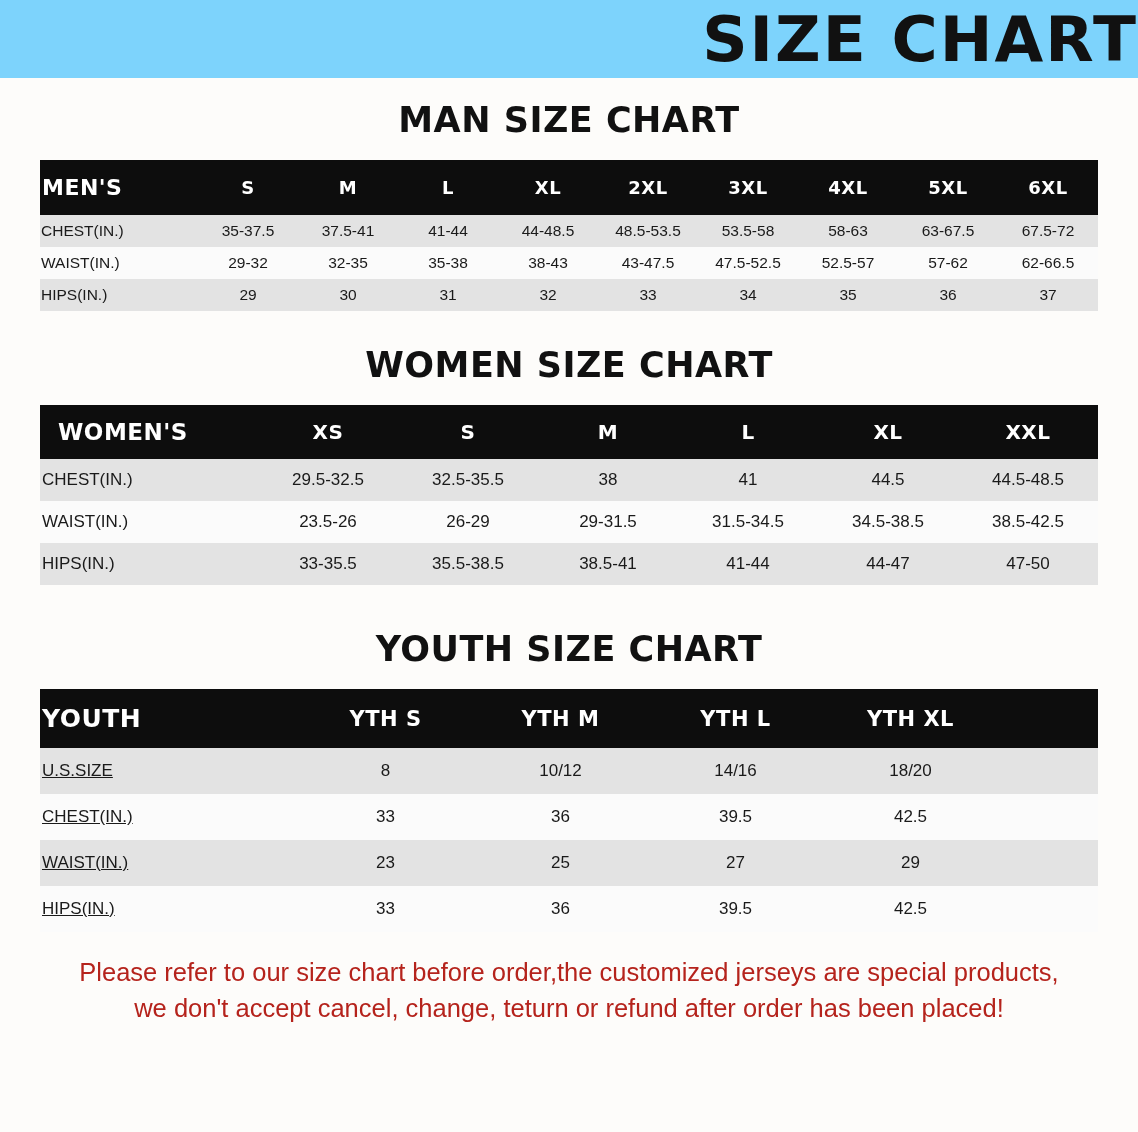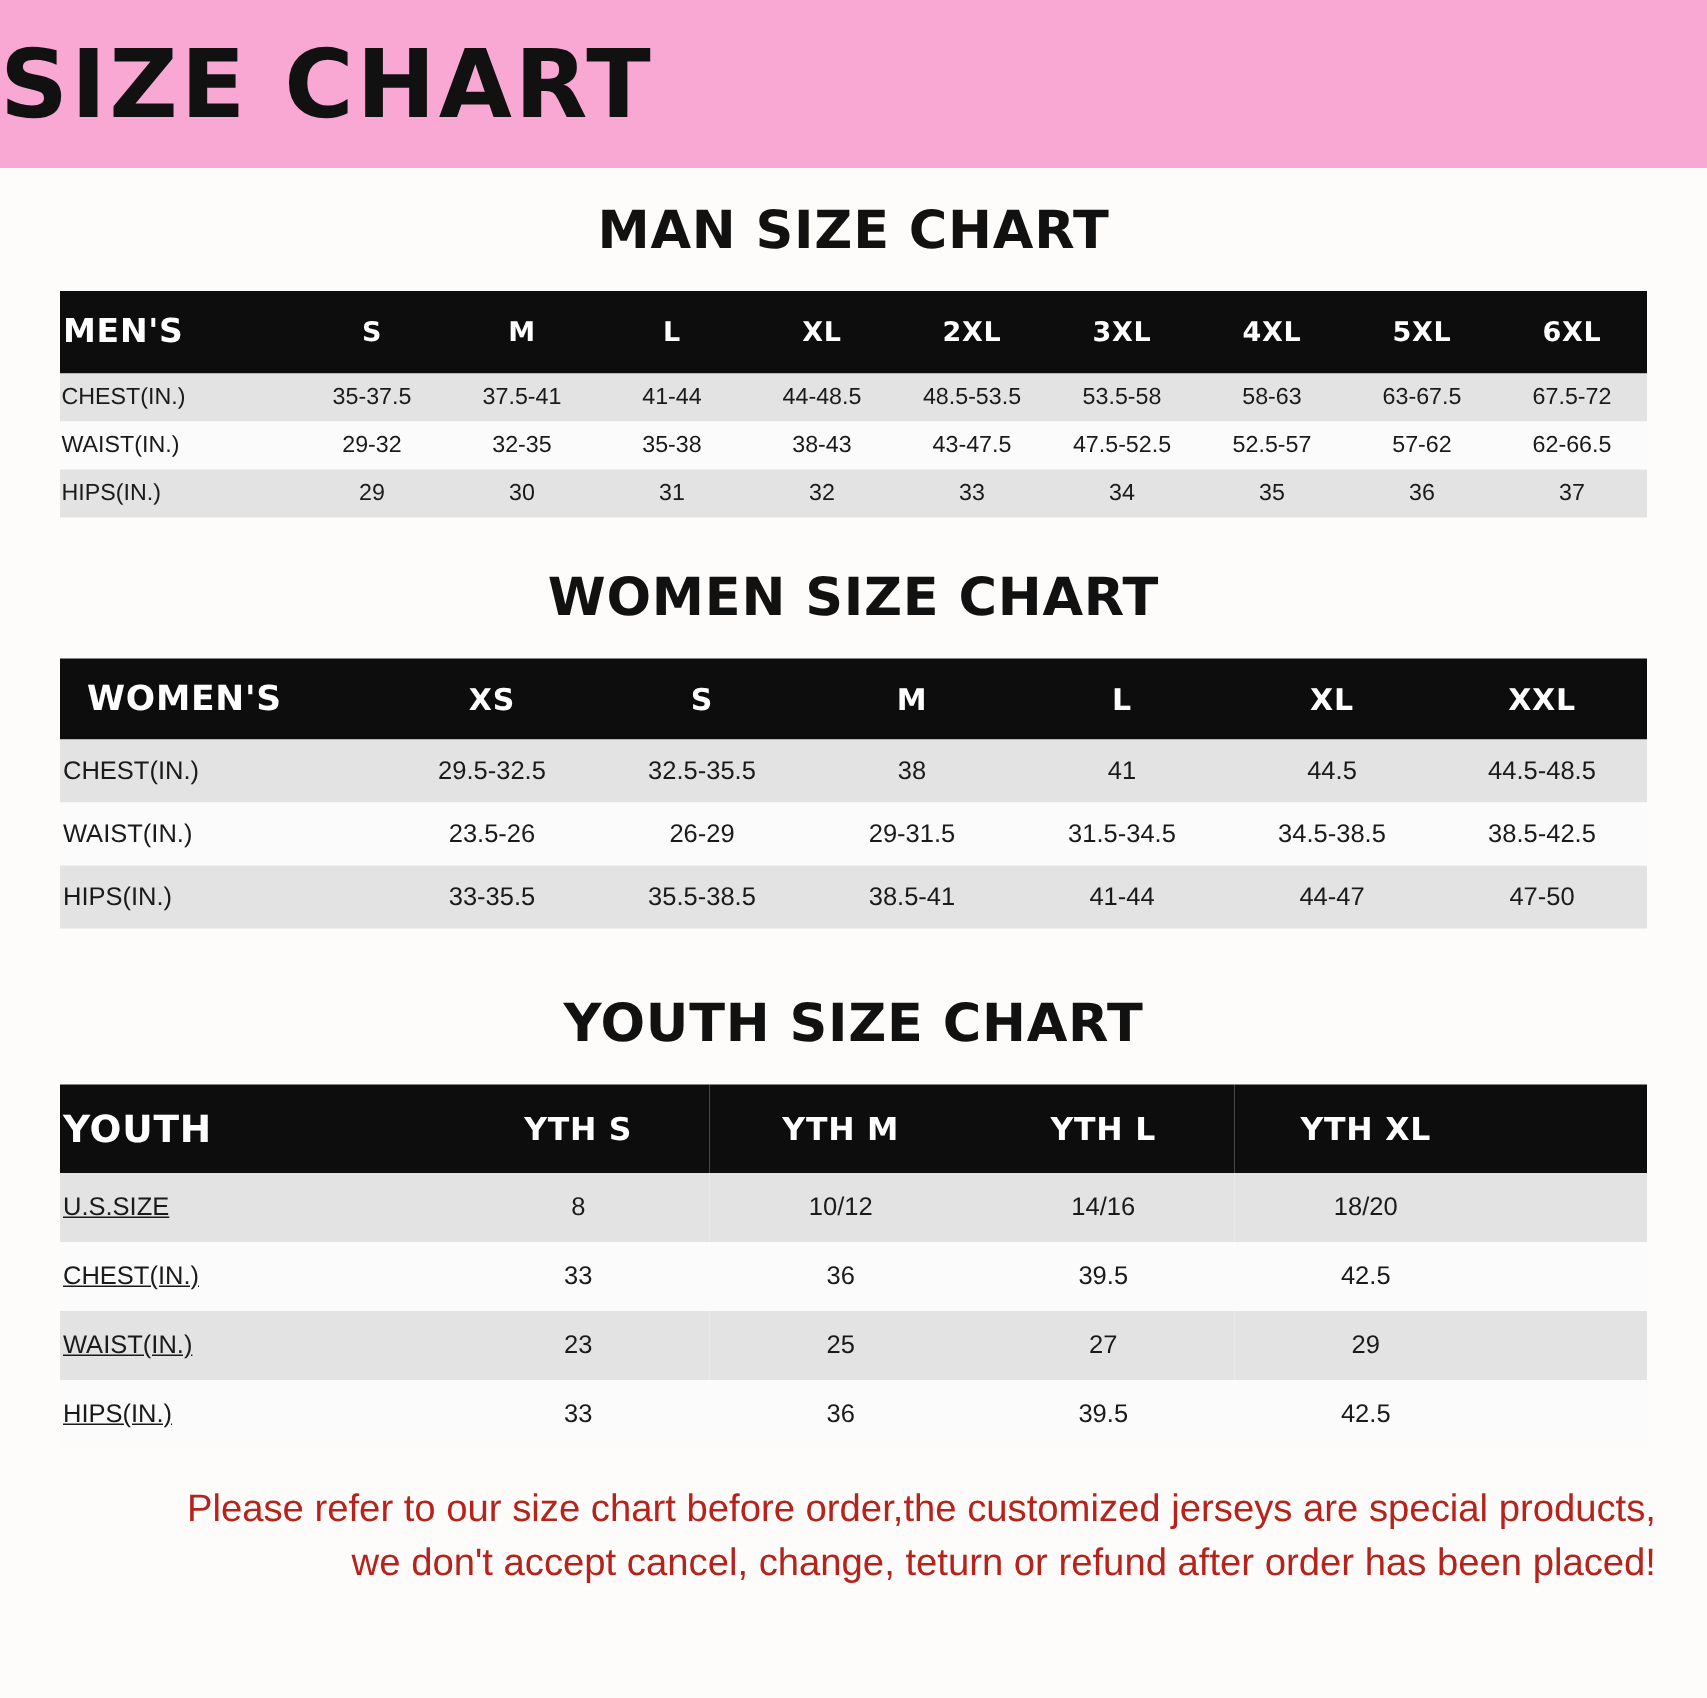--- a/index.html
+++ b/index.html
@@ -13,25 +13,25 @@
   .page {
     width: 1138px;
     height: 1132px;
     position: relative;
     background: #fdfcfa;
   }
 
   
   .banner {
     width: 100%;
-    height: 112px;
-    background: #f9a8d4;
+    height: 78px;
+    background: #7dd3fc;
     display: flex;
     align-items: center;
-    justify-content: flex-start;
+    justify-content: flex-end;
   }
   .banner-title {
     font-family: "DejaVu Sans", sans-serif;
     font-weight: bold;
     font-size: 63px;
     letter-spacing: 2px;
     color: #111111;
     line-height: 1;
   }
 
@@ -110,21 +110,21 @@
   
   .notice {
     margin-top: 22px;
     padding: 0 34px;
     text-align: center;
     color: #b5231c;
     font-family: "Liberation Sans", sans-serif;
     font-size: 25.5px;
     line-height: 1.42;
   }
-  .notice span { display: block; text-align: right; }
+  .notice span { display: block; }
 </style>
 </head>
 <body>
 
 <div class="page">
 
   <div class="banner">
     <div class="banner-title">SIZE CHART</div>
   </div>
 

